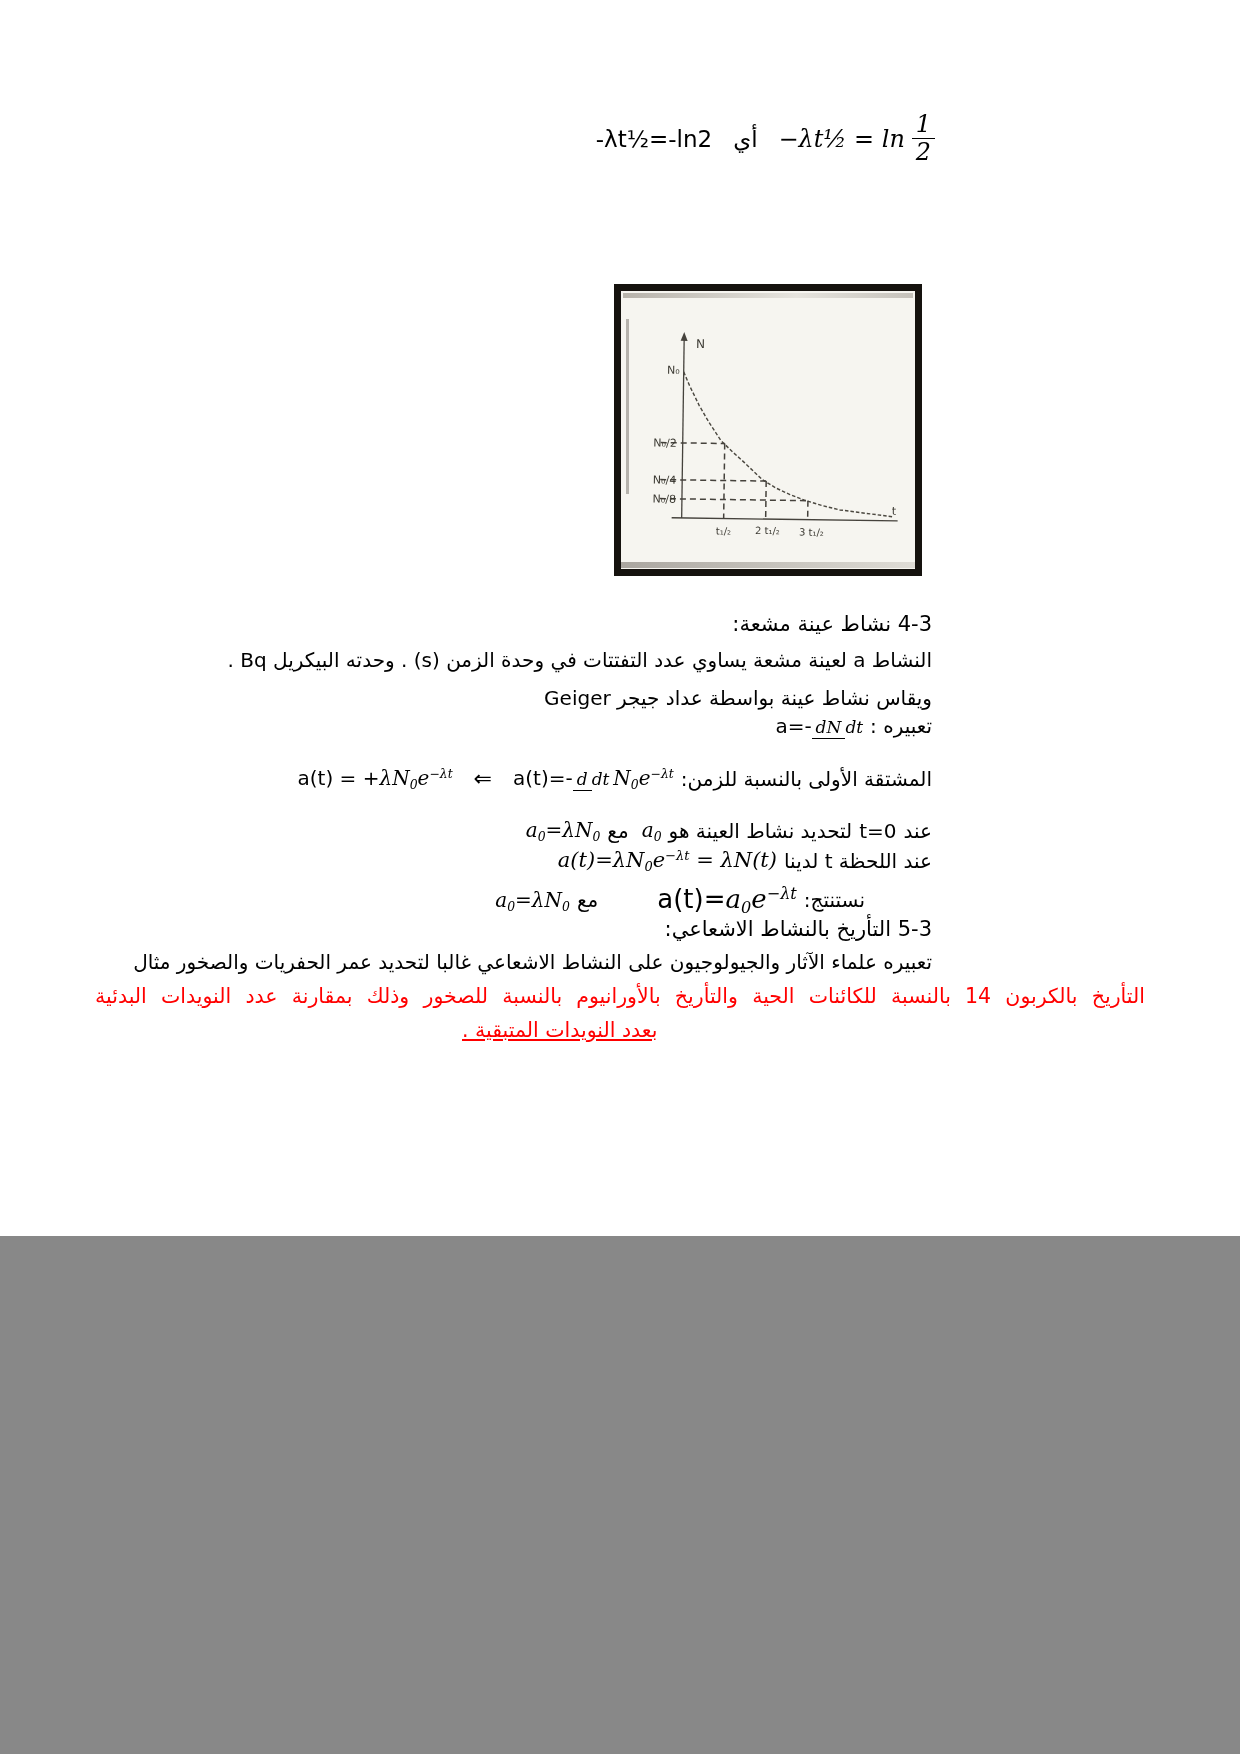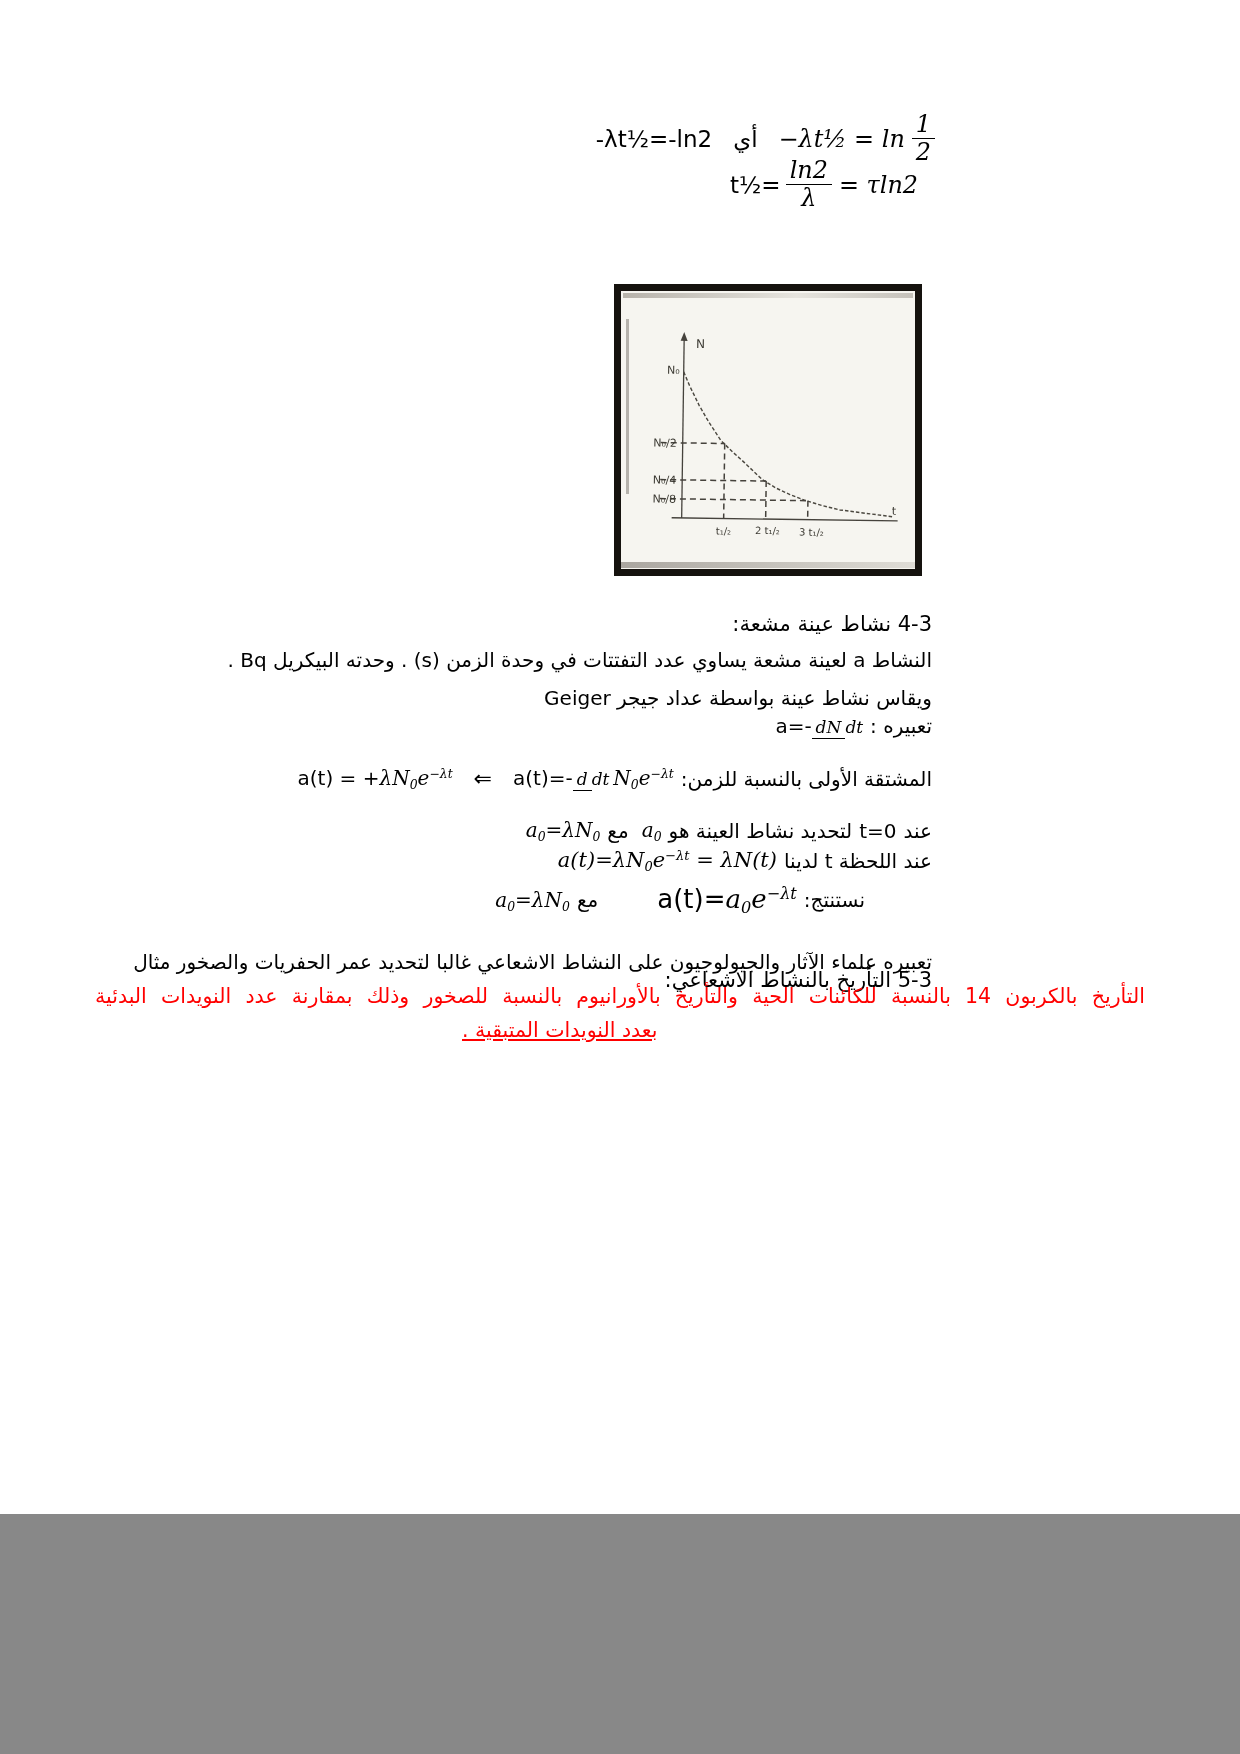--- a/index.html
+++ b/index.html
@@ -1,16 +1,16 @@
 <!DOCTYPE html>
 <html lang="ar"><head>
 <meta charset="utf-8">
 <style>
   html,body{margin:0;padding:0;background:#888;}
-  .page{position:relative;width:1240px;height:1514px;background:#ffffff;margin:0 auto;
+  .page{position:relative;width:1240px;height:1236px;background:#ffffff;margin:0 auto;
         font-family:"DejaVu Sans",sans-serif;color:#000;overflow:hidden;}
   .line{position:absolute;display:flex;direction:rtl;align-items:center;white-space:nowrap;
         gap:7px;font-size:20px;}
   .line.ltr{direction:ltr;}
   .ar{font-family:"DejaVu Sans",sans-serif;}
   .seq{font-family:"DejaVu Sans",sans-serif;font-style:normal;}
   .math{font-family:"DejaVu Serif",serif;font-style:italic;}
   .eq{display:inline-block;direction:ltr;unicode-bidi:isolate;}
   .eq .math,.eq .seq{display:inline;}
   .sb{font-size:62%;vertical-align:-0.3em;}
@@ -46,28 +46,20 @@
   <div class="line ltr eq-top" style="top:112px;right:305px;">
     <span class="seq">-λt½=-ln2</span>
     <span class="ar" style="margin:12px 14px;">أي</span>
     <span class="math">−λt½ = ln</span>
     <span class="frac math">
       <span class="num">1</span>
       <span class="den">2</span>
     </span>
   </div>
 
-  <div class="line ltr eq-top" style="top:158px;right:322px;">
-    <span class="seq">t½=</span>
-    <span class="frac math" style="margin-left:-2px;">
-      <span class="num">ln2</span>
-      <span class="den">λ</span>
-    </span>
-    <span class="math"> = τln2</span>
-  </div>
 
   <div class="figure">
     <div class="scan">
       <div class="streak streak-top"></div>
       <div class="streak streak-bottom"></div>
       <div class="streak streak-left"></div>
       <svg width="280" height="264" viewBox="0 0 280 264">
         <g transform="rotate(0.8 140 132)">
 
           <line x1="62" y1="48" x2="62" y2="228" stroke="#45423c" stroke-width="1.3"></line>
@@ -134,21 +126,21 @@
     <span class="eq" style="margin-inline-start:30px;font-size:21px;"><span class="math">a(t)=</span><span class="math">λN</span><span class="math sb">0</span><span class="math">e</span><span class="math sp">−λt</span><span class="math"> = λN(t)</span></span>
   </div>
 
   <div class="line" style="top:884px;right:375px;">
     <span class="ar">نستنتج:</span>
     <span class="eq" style="margin-inline-start:40px;font-size:26px;"><span class="seq">a(t)=</span><span class="math">a</span><span class="math sb">0</span><span class="math">e</span><span class="math sp">−λt</span></span>
     <span class="ar" style="margin-inline-start:12px;">مع</span>
     <span class="eq"><span class="math">a</span><span class="math sb">0</span><span class="math">=λN</span><span class="math sb">0</span></span>
   </div>
 
-  <div class="line heading" style="top:968px;right:308px;">
+  <div class="line heading" style="top:917px;right:308px;">
     <span class="ar">5-3 التأريخ بالنشاط الاشعاعي:</span>
   </div>
 
   <div class="line" style="top:950px;right:308px;">
     <span class="ar">تعبيره علماء الآثار والجيولوجيون على النشاط الاشعاعي غالبا لتحديد عمر الحفريات والصخور مثال</span>
   </div>
 
   <div class="red red1" style="top:984px;margin-left:8px;">التأريخ بالكربون 14 بالنسبة للكائنات الحية والتأريخ بالأورانيوم بالنسبة للصخور وذلك بمقارنة عدد النويدات البدئية</div>
   <div class="red red2" style="top:1018px;left:462px;">بعدد النويدات المتبقية .</div>
 

